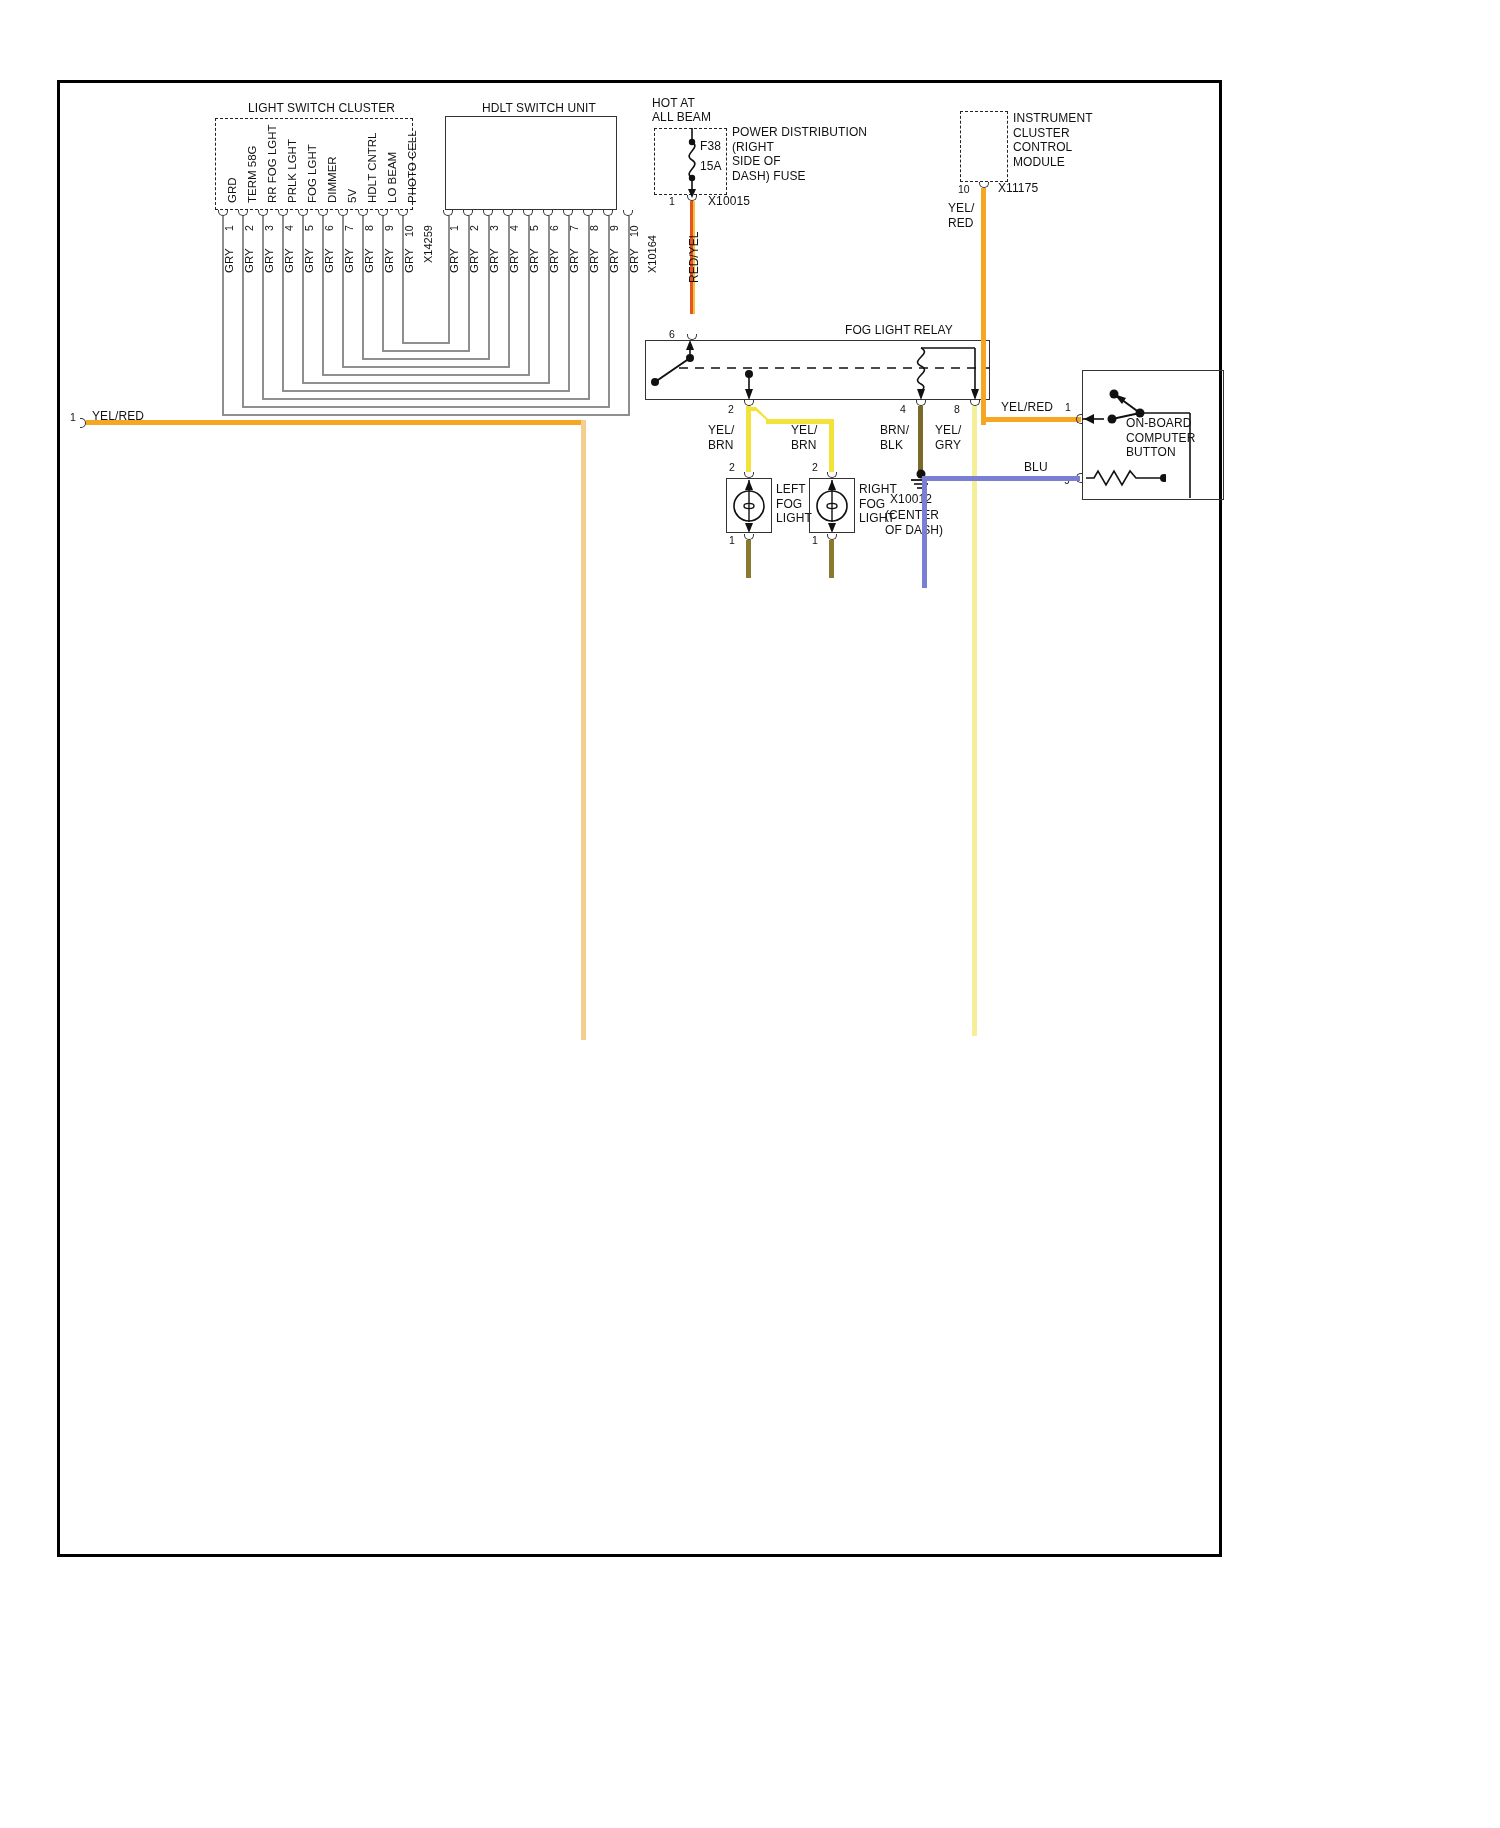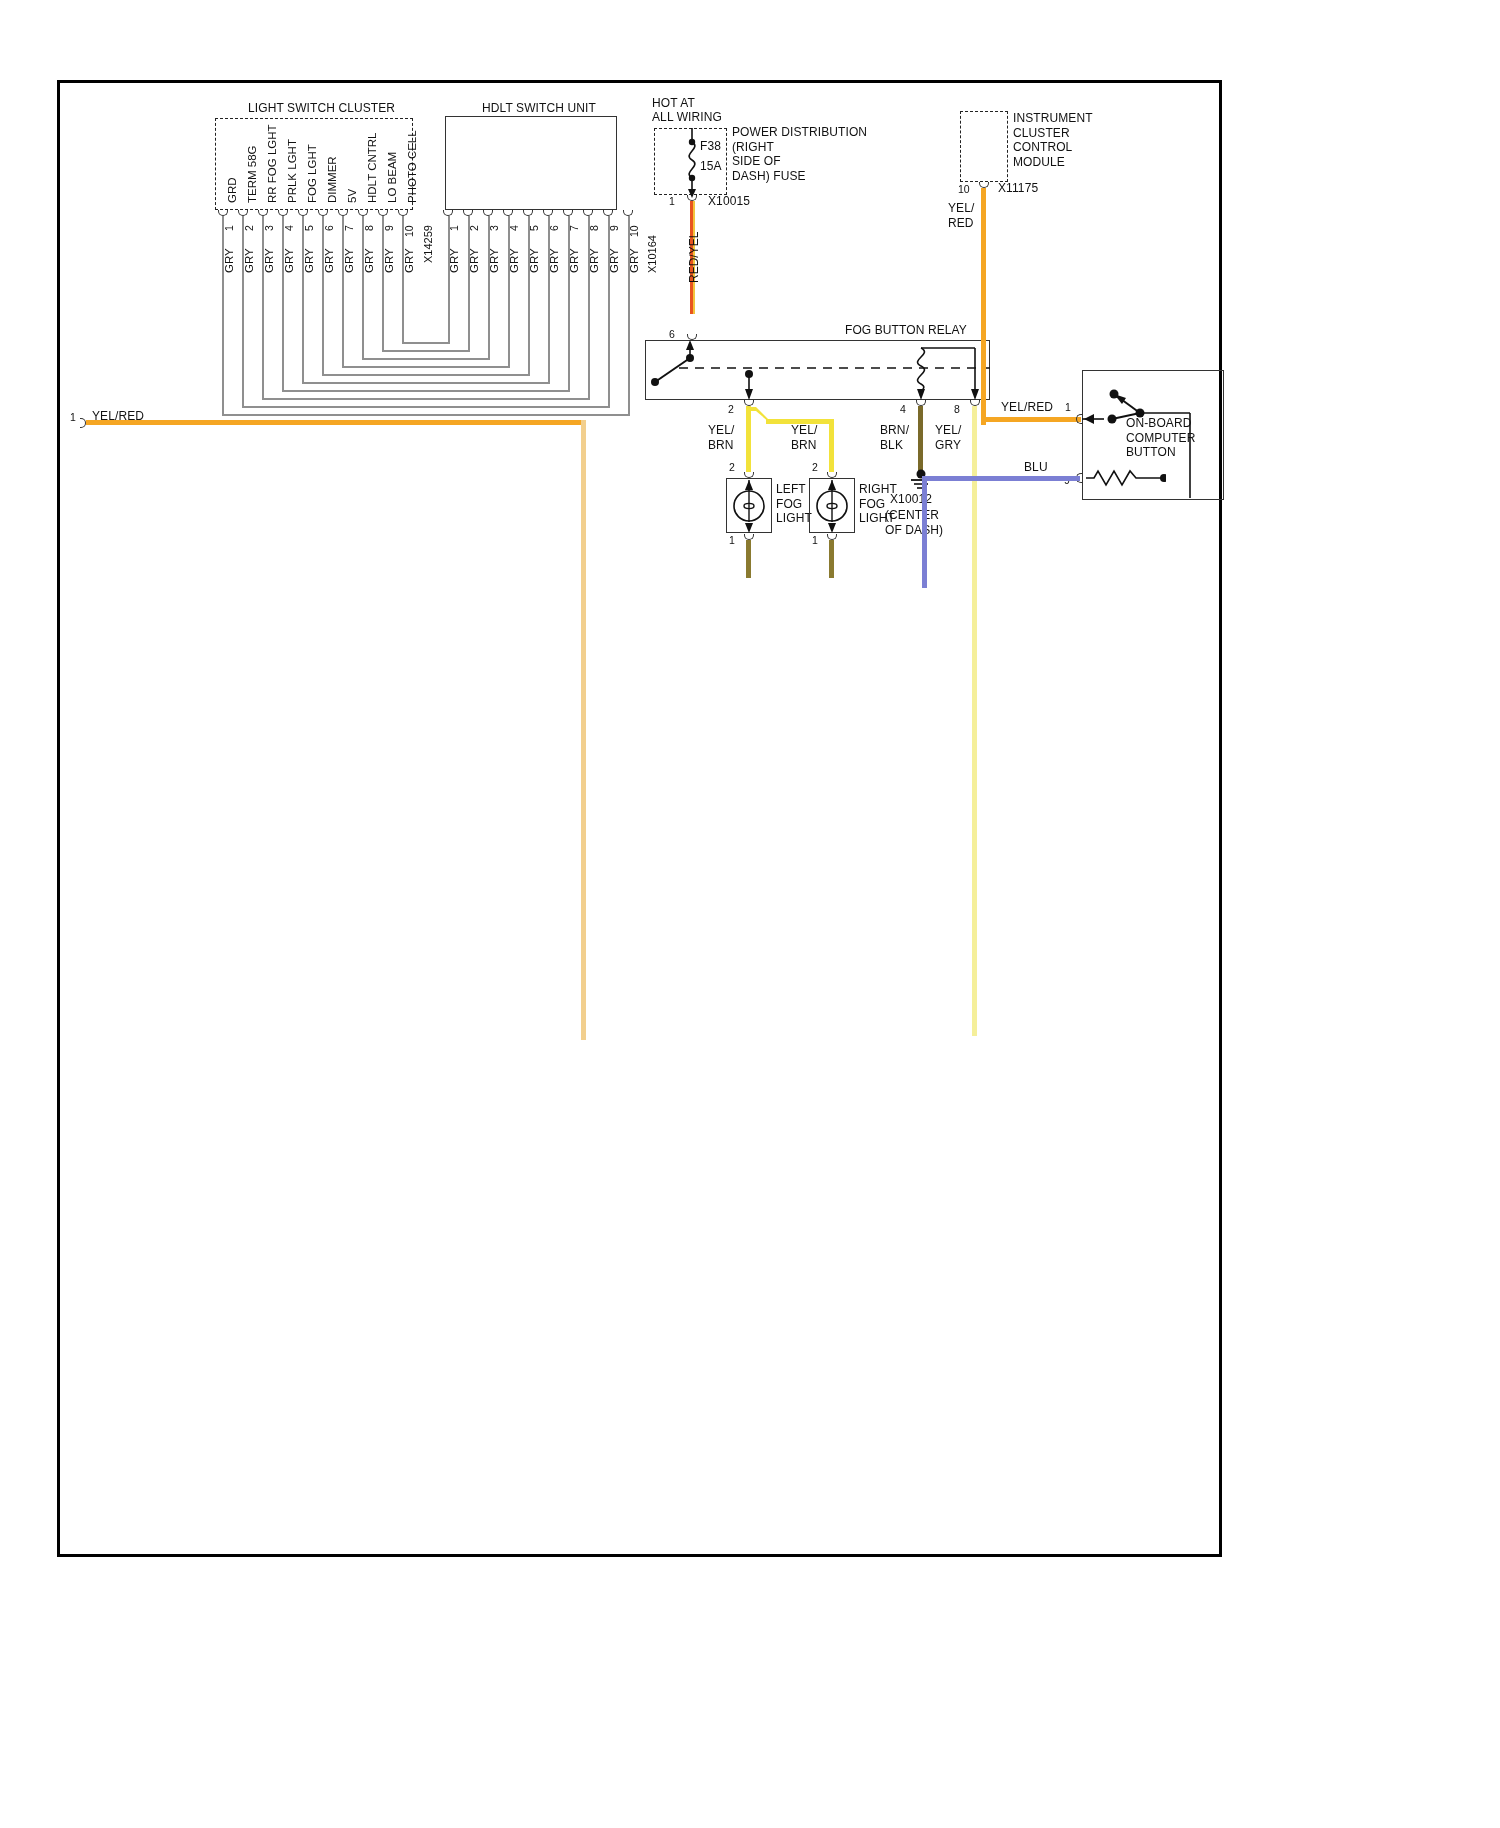--- a/index.html
+++ b/index.html
@@ -183,21 +183,21 @@
     <div class="gry-v" style="left:428px;top:133px;height:144px;"></div>
     <div class="gry-v" style="left:448px;top:133px;height:152px;"></div>
     <div class="gry-v" style="left:468px;top:133px;height:160px;"></div>
     <div class="gry-v" style="left:488px;top:133px;height:168px;"></div>
     <div class="gry-v" style="left:508px;top:133px;height:176px;"></div>
     <div class="gry-v" style="left:528px;top:133px;height:184px;"></div>
     <div class="gry-v" style="left:548px;top:133px;height:192px;"></div>
     <div class="gry-v" style="left:568px;top:133px;height:200px;"></div>
 
     <div class="txt" style="left:592px;top:13px;font-size:12px;line-height:14px;">HOT AT
-ALL WIRING</div>
+ALL BEAM</div>
     <div class="dashbox" style="left:594px;top:45px;width:73px;height:67px;"></div>
     <div class="txt" style="left:672px;top:42px;font-size:12px;line-height:14.5px;">POWER DISTRIBUTION
 (RIGHT
 SIDE OF
 DASH) FUSE</div>
 
     <svg class="ab" style="left:596px;top:45px;" width="72" height="70">
       <line x1="36" y1="0" x2="36" y2="14" stroke="#111" stroke-width="1.6"></line>
       <path d="M36 14 C 46 20, 26 26, 36 32 C 46 38, 26 44, 36 50" stroke="#111" stroke-width="1.6" fill="none"></path>
       <circle cx="36" cy="14" r="3.2" fill="#111"></circle>
@@ -209,21 +209,21 @@
     <div class="txt" style="left:640px;top:77px;font-size:12px;">15A</div>
 
     <div class="pin" style="left:627px;top:112px;"></div>
     <div class="num" style="left:609px;top:112px;">1</div>
     <div class="txt" style="left:648px;top:112px;font-size:12px;">X10015</div>
 
     <div class="ab" style="left:629.5px;top:118px;width:5px;height:113px;background:#e8541f;"></div>
     <div class="ab" style="left:633px;top:118px;width:2px;height:113px;background:#f2c43c;"></div>
     <div class="vtxt" style="left:627px;top:200px;font-size:12px;">RED/YEL</div>
 
-    <div class="txt" style="left:785px;top:241px;font-size:12px;">FOG BUTTON RELAY</div>
+    <div class="txt" style="left:785px;top:241px;font-size:12px;">FOG LIGHT RELAY</div>
     <div class="solidbox" style="left:585px;top:257px;width:345px;height:60px;"></div>
 
     <svg class="ab" style="left:585px;top:257px;" width="345" height="60">
       <line x1="50" y1="38" x2="0" y2="38" stroke="#555" stroke-width="0"></line>
       <line x1="10" y1="42" x2="45" y2="18" stroke="#111" stroke-width="2"></line>
       <circle cx="10" cy="42" r="4" fill="#111"></circle>
       <circle cx="45" cy="18" r="4" fill="#111"></circle>
       <line x1="45" y1="18" x2="45" y2="4" stroke="#111" stroke-width="1.6"></line>
       <polygon points="45,0 41,10 49,10" fill="#111"></polygon>
       <line x1="34" y1="28" x2="345" y2="28" stroke="#111" stroke-width="1.4" stroke-dasharray="9,7"></line>

